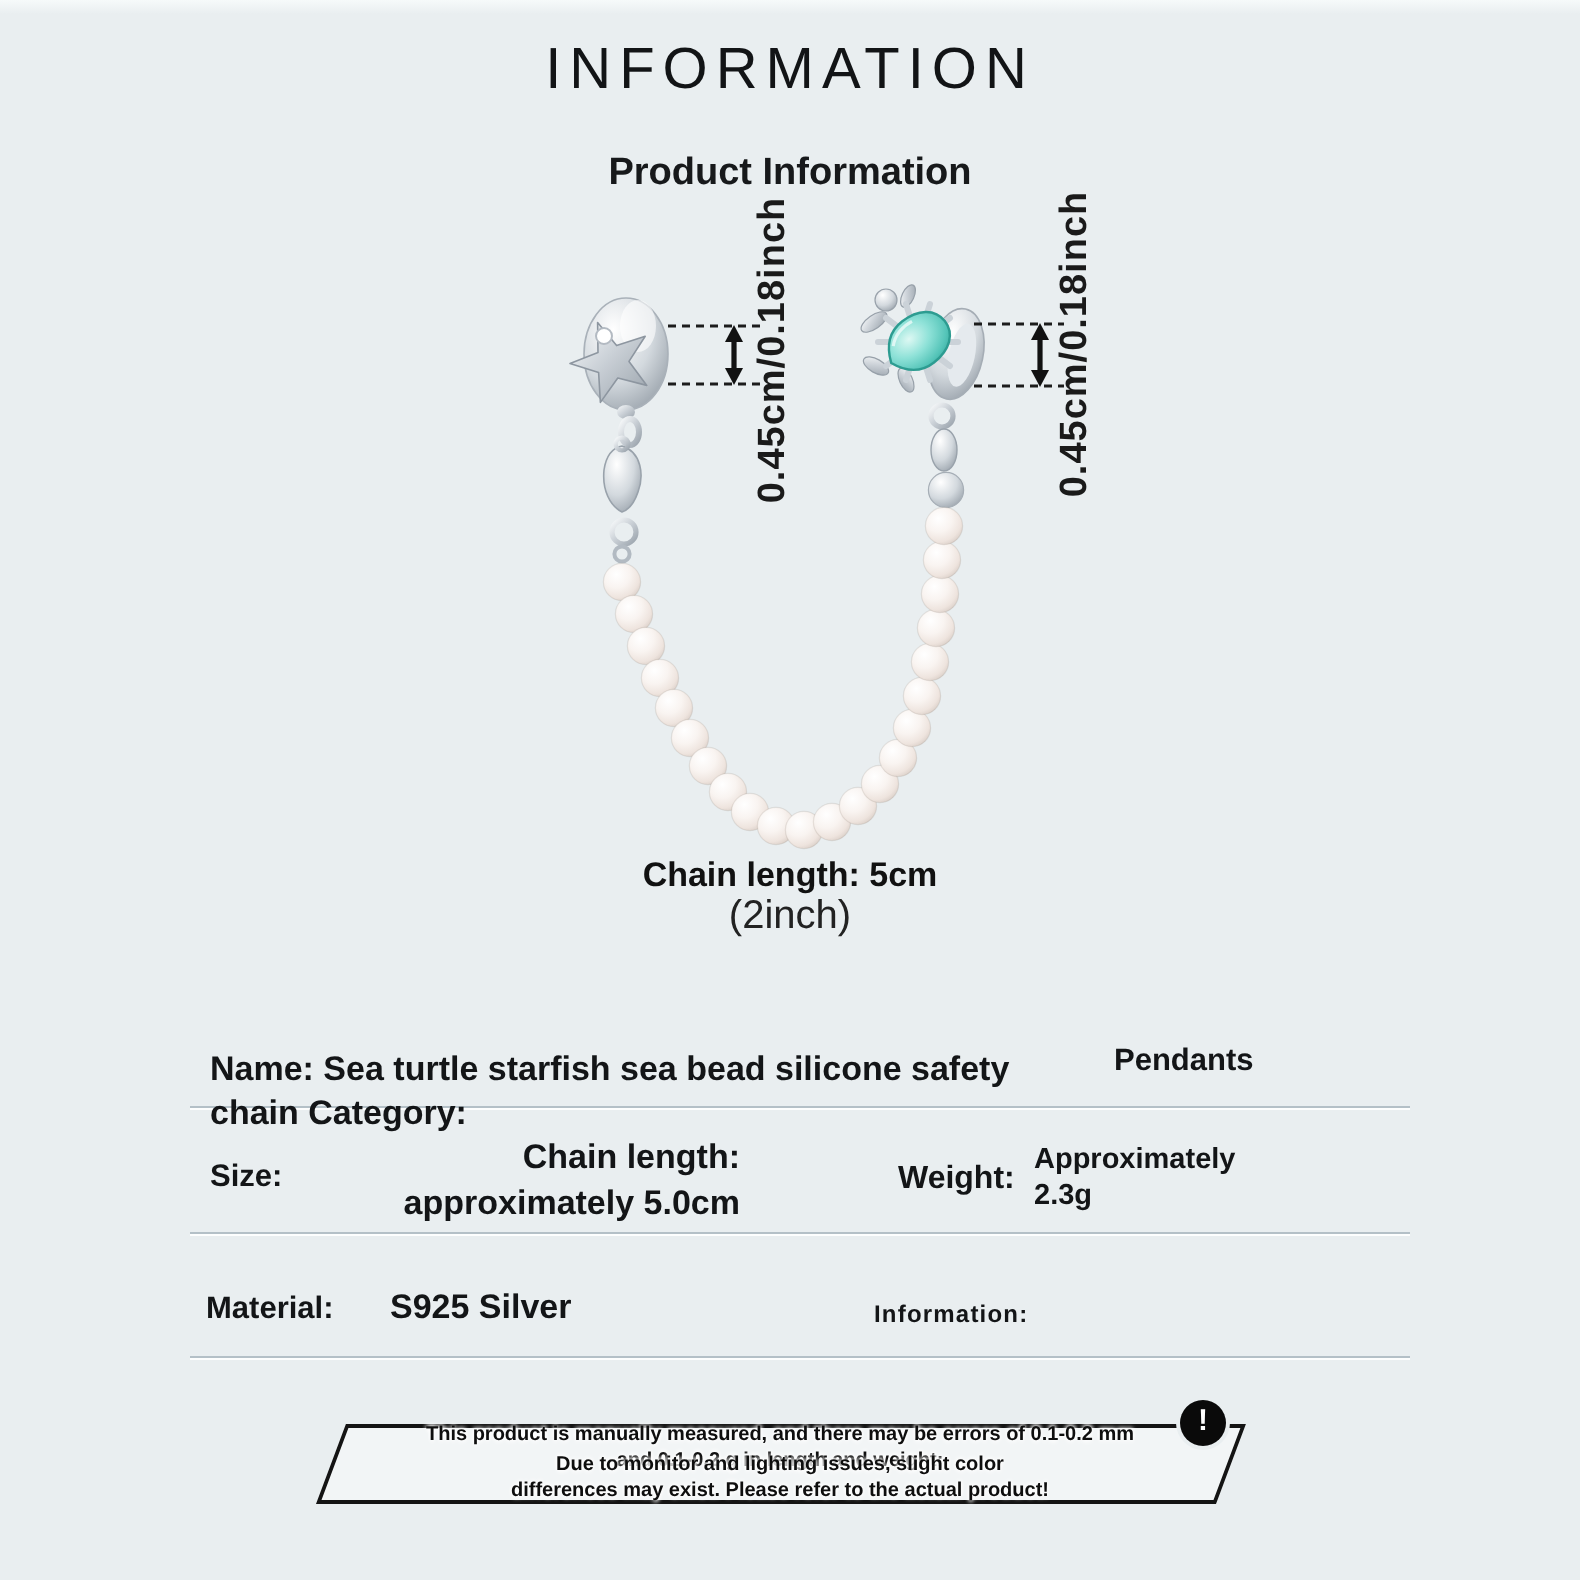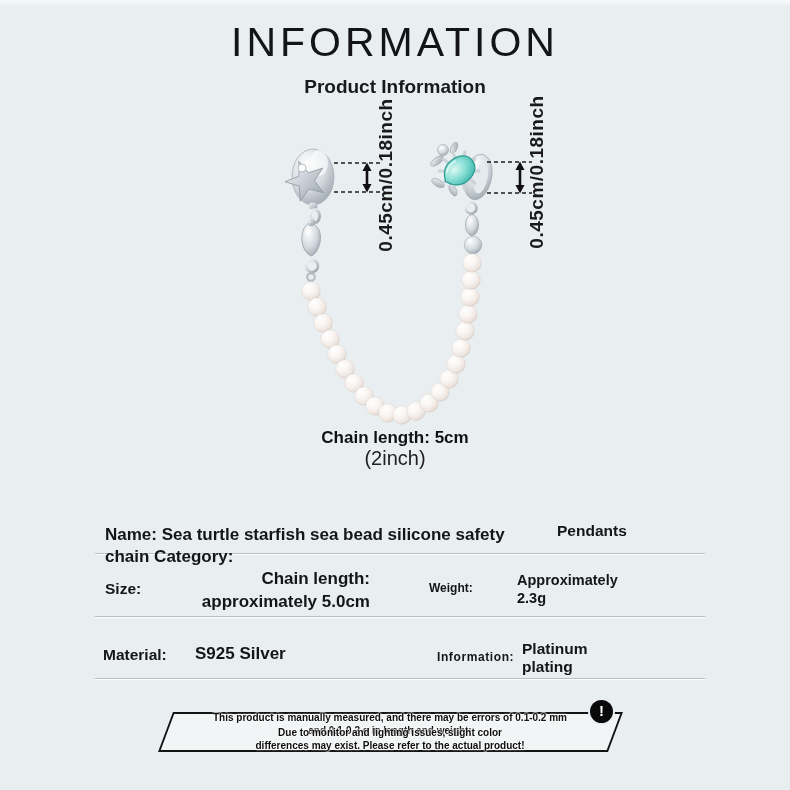--- a/index.html
+++ b/index.html
@@ -9,21 +9,21 @@
     background:#e9eef0;
     font-family:"Liberation Sans","DejaVu Sans",sans-serif;
     color:#16181a;
     overflow:hidden;
   }
   .top-strip{position:absolute;top:0;left:0;right:0;height:7px;
     background:linear-gradient(#f6fafa,#e9eef0);}
   .title{
     position:absolute;top:19px;left:0;right:0;
     text-align:center;
-    font-size:41px;font-weight:400;letter-spacing:4px;
+    font-size:29px;font-weight:400;letter-spacing:4px;
     color:#121416;
   }
   .subtitle{
     position:absolute;top:76px;left:0;right:0;
     text-align:center;
     font-size:19px;font-weight:700;color:#17191b;
   }
   .diagram-svg{position:absolute;left:250px;top:95px;}
   .chain-len{
     position:absolute;top:428px;left:0;right:0;text-align:center;
@@ -37,21 +37,21 @@
   .spec-table .row{position:relative;}
   .row-1{height:44px;}
   .row-2{height:62px;}
   .row-3{height:61px;}
   .sep{height:0;border-top:1px solid #b4c0c7;box-shadow:0 1px 0 rgba(255,255,255,.9);}
   .cell{position:absolute;font-weight:700;color:#131517;}
   .name-label{left:10px;top:2px;width:428px;font-size:17px;line-height:22px;margin-top:13px;}
   .category-value{left:430px;top:13px;font-size:15.5px;margin-left:32px;}
   .size-label{left:10px;top:26px;font-size:15.5px;}
   .size-value{left:100px;top:13px;width:175px;font-size:17px;line-height:23px;text-align:right;}
-  .weight-label{left:334px;top:27px;font-size:12px;}
+  .weight-label{left:354px;top:27px;font-size:16px;}
   .weight-value{left:422px;top:17px;width:118px;font-size:14.5px;line-height:18px;}
   .material-label{left:8px;top:29px;font-size:15.5px;}
   .material-value{left:100px;top:27px;font-size:17px;}
   .technology-label{left:342px;top:33px;font-size:12px;letter-spacing:.6px;}
   .technology-value{left:427px;top:23px;width:88px;font-size:15.5px;line-height:18px;}
   .banner-shape{
     position:absolute;left:158px;top:712px;
     width:446px;height:36px;
     border:2px solid #141414;
     background:rgba(249,252,252,.55);
@@ -209,21 +209,20 @@
       <div class="cell size-label">Size:</div>
       <div class="cell size-value">Chain length: approximately 5.0cm</div>
       <div class="cell weight-label">Weight:</div>
       <div class="cell weight-value">Approximately 2.3g</div>
     </div>
     <div class="sep"></div>
     <div class="row row-3">
       <div class="cell material-label">Material:</div>
       <div class="cell material-value">S925 Silver</div>
       <div class="cell technology-label">Information:</div>
-      <div class="cell technology-value">Platinum plating</div>
     </div>
     <div class="sep"></div>
   </div>
 
   <div class="banner-shape"></div>
   <div class="banner-text banner-text-a">
     <div>This product is manually measured, and there may be errors of 0.1-0.2 mm</div>
     <div>and 0.1-0.2 g in length and weight;</div>
   </div>
   <div class="banner-text banner-text-b">

